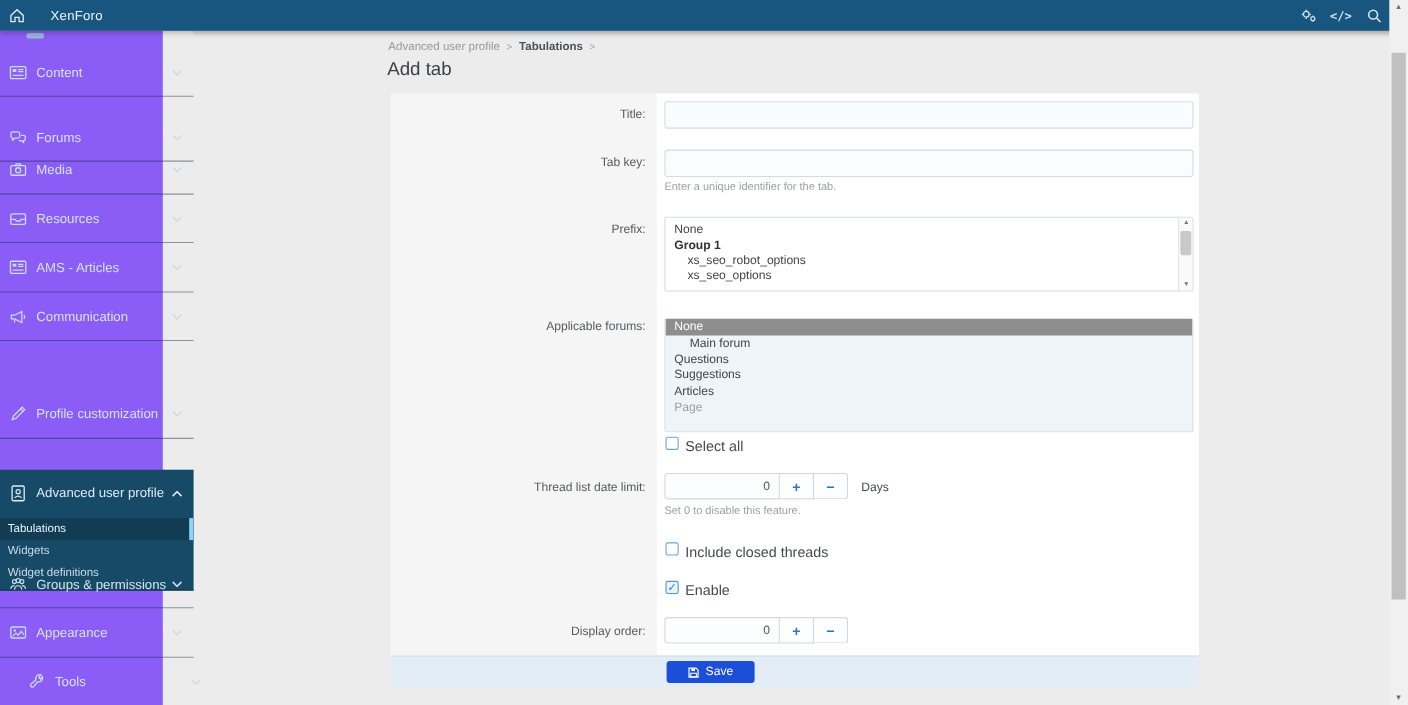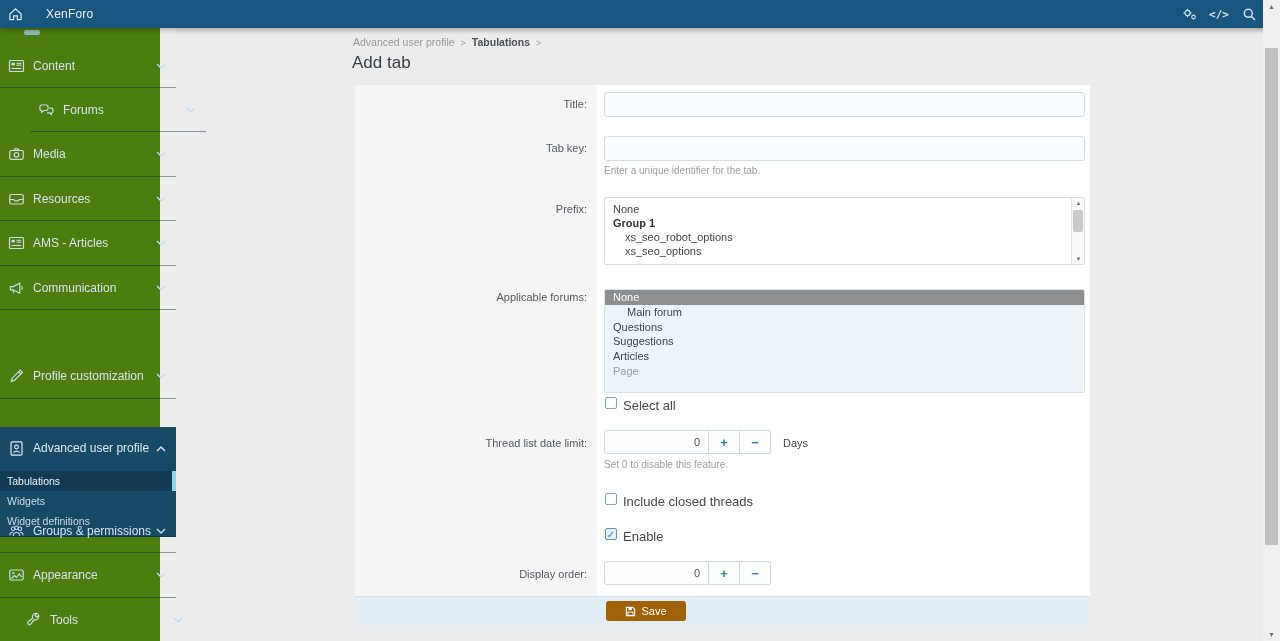--- a/index.html
+++ b/index.html
@@ -10,21 +10,21 @@
   
   .topbar { position:absolute; left:0; top:0; width:1280px; height:28px; background:#19567F;
             box-shadow:0 2px 5px rgba(0,0,0,.25); z-index:5; display:flex; align-items:center; }
   .topbar .home { width:30px; height:28px; display:flex; align-items:center; justify-content:center; cursor:pointer; }
   .topbar .brand { color:#eaf3fa; font-size:12px; letter-spacing:.2px; margin-left:16px; }
   .topbar .spacer { flex:1; }
   .tb-icon { width:30px; height:28px; display:flex; align-items:center; justify-content:center; color:#cfe2ee; }
   .tb-code { font-size:11px; font-weight:bold; font-family:"DejaVu Sans Mono",monospace; }
 
   
-  .sidebar { position:absolute; left:0; top:28px; width:160px; height:613px; background:#4d7c0f; z-index:4; }
+  .sidebar { position:absolute; left:0; top:28px; width:148px; height:613px; background:#8b5cf6; z-index:4; }
   .sb-partial { position:absolute; left:24px; top:2px; width:16px; height:5px; border-radius:2px;
                 background:#9fc3d6; opacity:.85; }
   .sb-item { position:absolute; left:0; width:176px; display:flex; align-items:center;
              border-bottom:1px solid rgba(8,42,62,.45); cursor:pointer; }
   .sb-item .ic { position:absolute; left:8px; width:17px; height:17px; display:flex; align-items:center; }
   .sb-item .lbl { position:absolute; left:33px; color:#d3e5ef; font-size:12px; white-space:nowrap; }
   .sb-item .chev { position:absolute; right:10px; top:50%; margin-top:-3px; }
   .sb-expanded { position:absolute; left:0; top:399px; width:176px; height:110px; background:#174A66;
                  border-bottom:1px solid rgba(8,42,62,.5); }
   .sb-exp-head { position:absolute; left:0; top:0; width:176px; height:44px; cursor:pointer; }
@@ -76,21 +76,21 @@
   .cb-lab { position:absolute; color:#45494d; font-size:13px; cursor:default; }
 
   .numwrap { position:absolute; left:249px; height:24px; display:flex; }
   .numwrap input { width:105px; height:24px; background:#fbfdff; border:1px solid #cfd9e2;
                    border-radius:3px 0 0 3px; text-align:right; padding-right:8px; font-size:11px; color:#555; font-family:inherit; }
   .stepbtn { width:31px; height:24px; background:#fdfeff; border:1px solid #cfd9e2; border-left:none;
              color:#3077b8; font-size:13px; font-weight:bold; display:flex; align-items:center; justify-content:center; cursor:pointer; }
   .stepbtn.last { border-radius:0 3px 3px 0; }
   .unit { position:absolute; left:428px; color:#45494d; font-size:11px; }
 
-  .savebtn { position:absolute; left:251px; top:516px; width:80px; height:20px; background:#a16207;
+  .savebtn { position:absolute; left:251px; top:516px; width:80px; height:20px; background:#1d4ed8;
              border:none; border-radius:3px; color:#fff; font-size:11px; font-family:inherit;
              display:flex; align-items:center; justify-content:center; gap:5px; cursor:pointer; }
 
   
   .pagescroll { position:absolute; right:0; top:0; width:17px; height:641px; background:#f0f0f0; z-index:10; }
   .pagescroll .arr { position:absolute; left:0; width:17px; text-align:center; font-size:7px; color:#6f6f6f; }
   .pagescroll .thumb { position:absolute; left:2px; top:48px; width:13px; height:497px; background:#c0c0c0; border-radius:1px; }
 
   svg { display:block; }
 </style>
@@ -146,21 +146,21 @@
           </svg>
         </span>
       <span class="lbl">Content</span>
       <span class="chev">
           <svg width="10" height="6" viewBox="0 0 10 6">
             <polyline points="1,1 5,5 9,1" fill="none" stroke="#c9dde9" stroke-width="1.4"></polyline>
           </svg>
         </span>
     </div>
 
-    <div class="sb-item" style="top:60px;height:44px;margin-left:30px;">
+    <div class="sb-item" style="top:75px;height:44px;">
       <span class="ic">
           <svg width="18" height="16" viewBox="0 0 18 16">
             <path d="M2 4.5 q0-1.8 1.8-1.8 h5 q1.8 0 1.8 1.8 v2.2 q0 1.8-1.8 1.8 h-2.6 l-2.4 2 v-2 q-1.8 0-1.8-1.8 z" fill="none" stroke="#c9dde9" stroke-width="1.2"></path>
             <path d="M12 6 h2.2 q1.6 0 1.6 1.6 v1.8 q0 1.6-1.6 1.6 v1.8 l-2.2-1.8 h-2.4" fill="none" stroke="#c9dde9" stroke-width="1.2"></path>
           </svg>
         </span>
       <span class="lbl">Forums</span>
       <span class="chev">
           <svg width="10" height="6" viewBox="0 0 10 6">
             <polyline points="1,1 5,5 9,1" fill="none" stroke="#c9dde9" stroke-width="1.4"></polyline>

